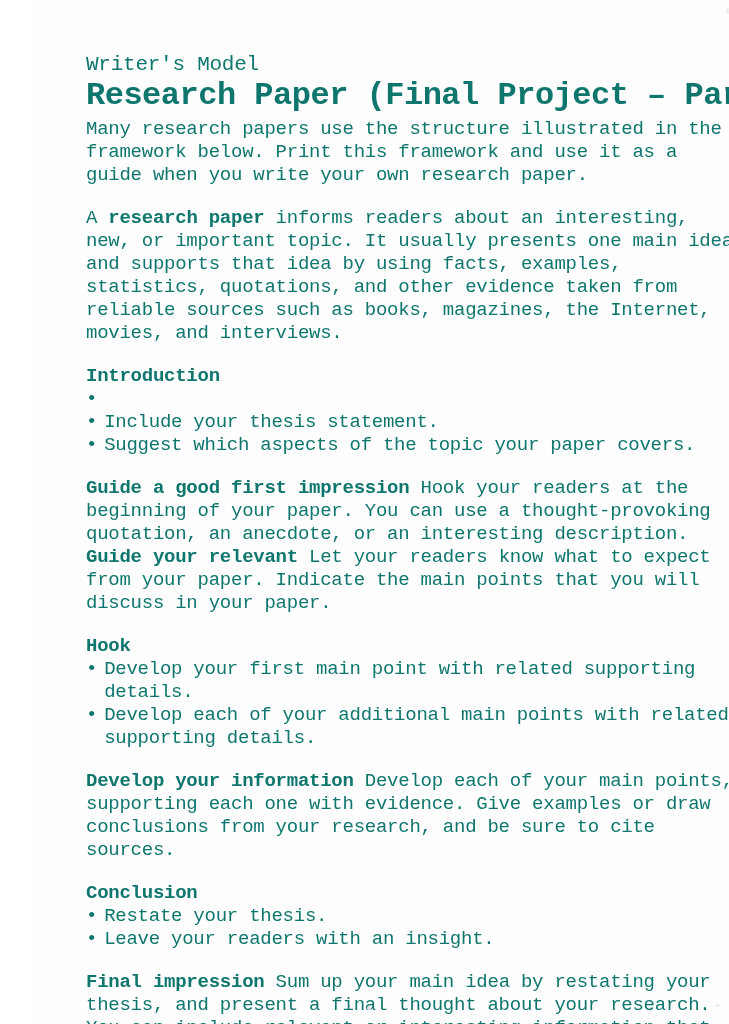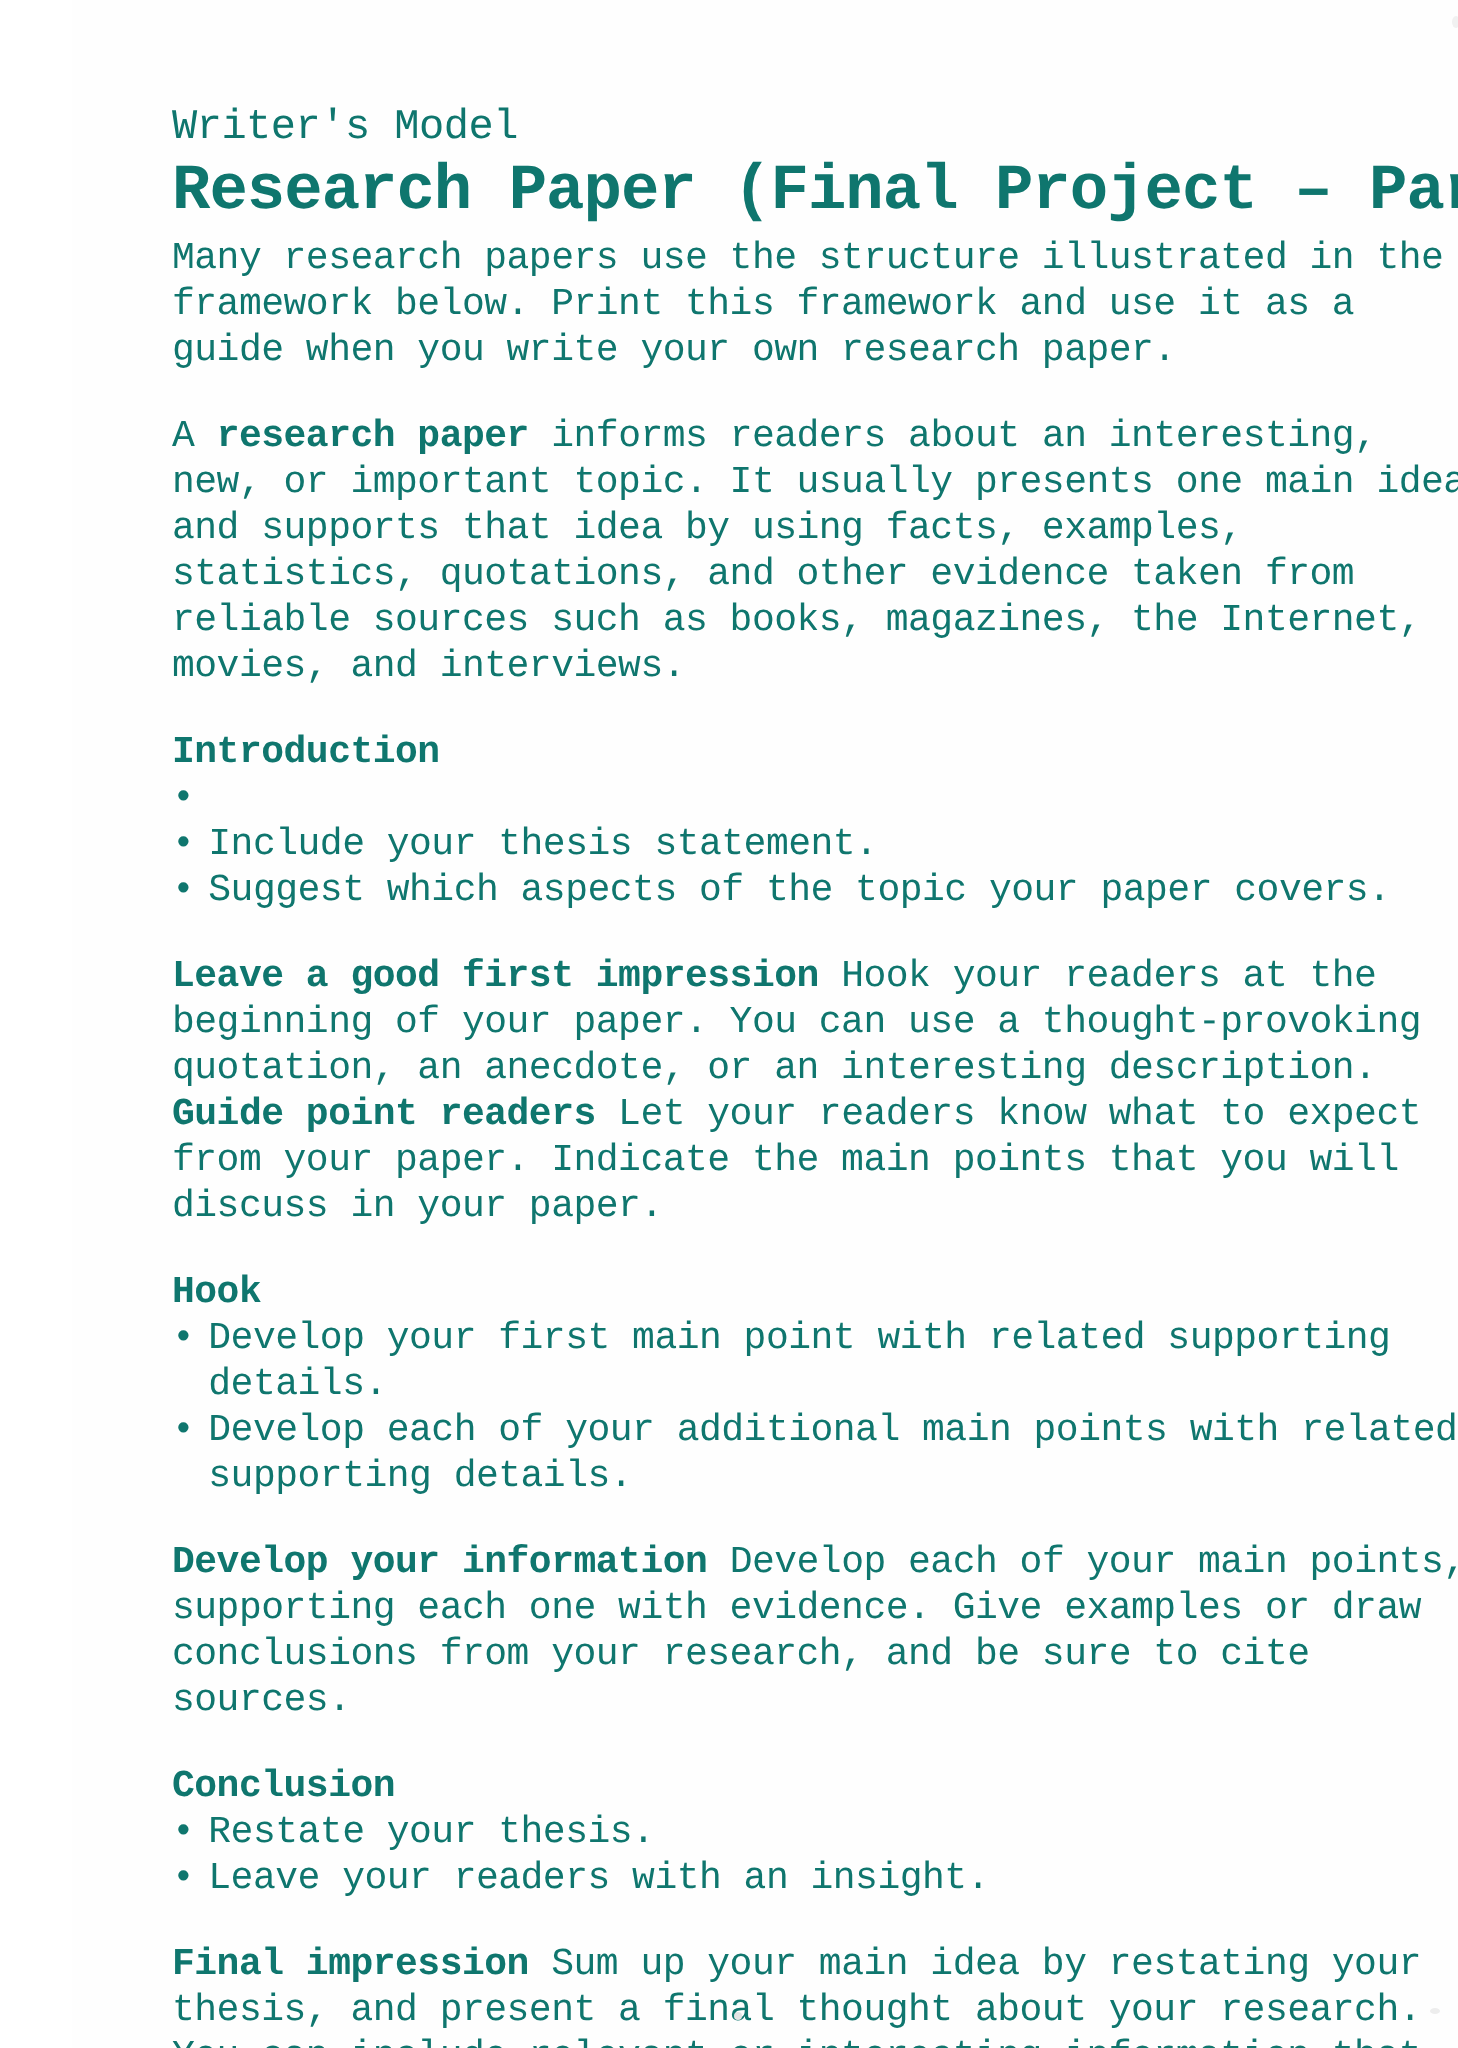--- a/index.html
+++ b/index.html
@@ -105,22 +105,22 @@
         <div class="bullet-row">
           <span class="bullet">•</span>
           <span>Include your thesis statement.</span>
         </div>
         <div class="bullet-row">
           <span class="bullet">•</span>
           <span>Suggest which aspects of the topic your paper covers.</span>
         </div>
       </div>
       <div class="tip-block">
-        <p class="tip"><strong>Leave a good first impression</strong> <span>Hook your readers at the beginning of your paper. You can use a thought-provoking quotation, an anecdote, or an interesting description.</span></p>
-        <p class="tip"><strong>Guide point readers</strong> <span>Let your readers know what to expect from your paper. Indicate the main points that you will discuss in your paper.</span></p>
+        <p class="tip"><strong>Guide a good first impression</strong> <span>Hook your readers at the beginning of your paper. You can use a thought-provoking quotation, an anecdote, or an interesting description.</span></p>
+        <p class="tip"><strong>Guide your relevant</strong> <span>Let your readers know what to expect from your paper. Indicate the main points that you will discuss in your paper.</span></p>
       </div>
     </div>
 
     <div class="section">
       <div class="section-heading">Hook</div>
       <div class="bullet-group">
         <div class="bullet-row">
           <span class="bullet">•</span>
           <span>Develop your first main point with related supporting details.</span>
         </div>

